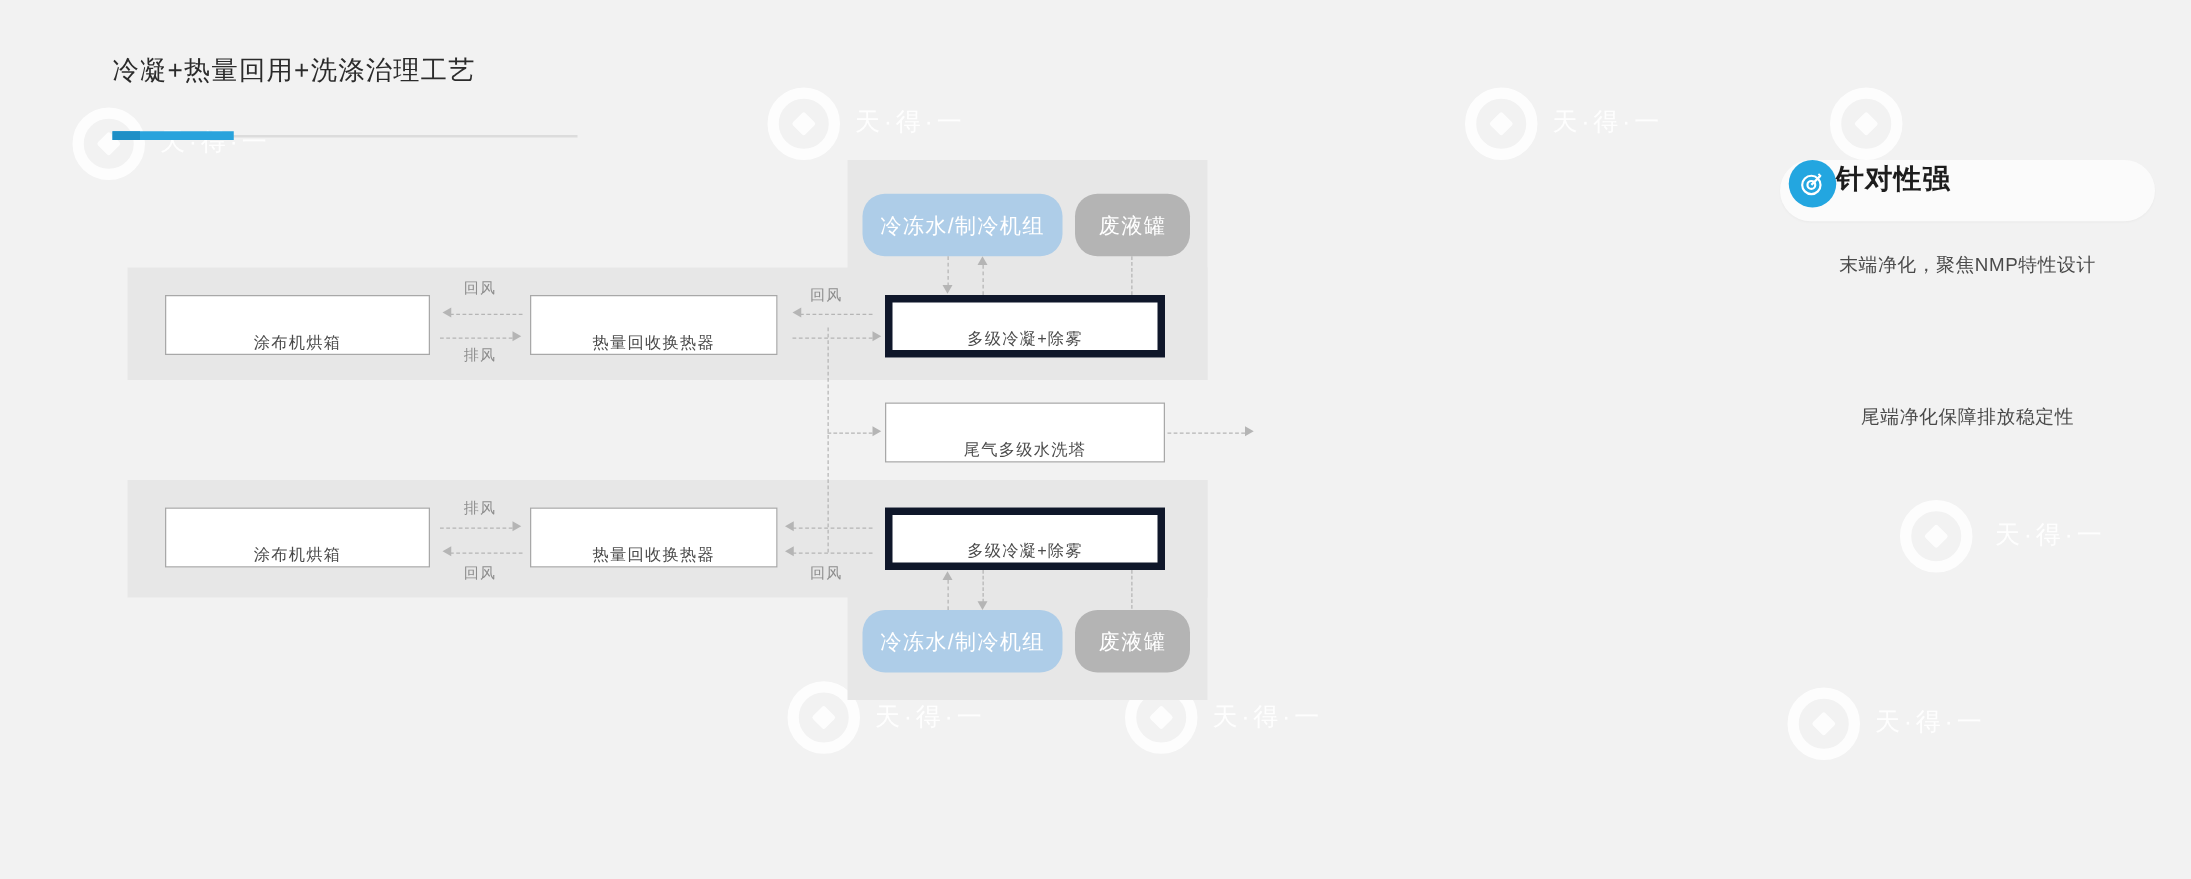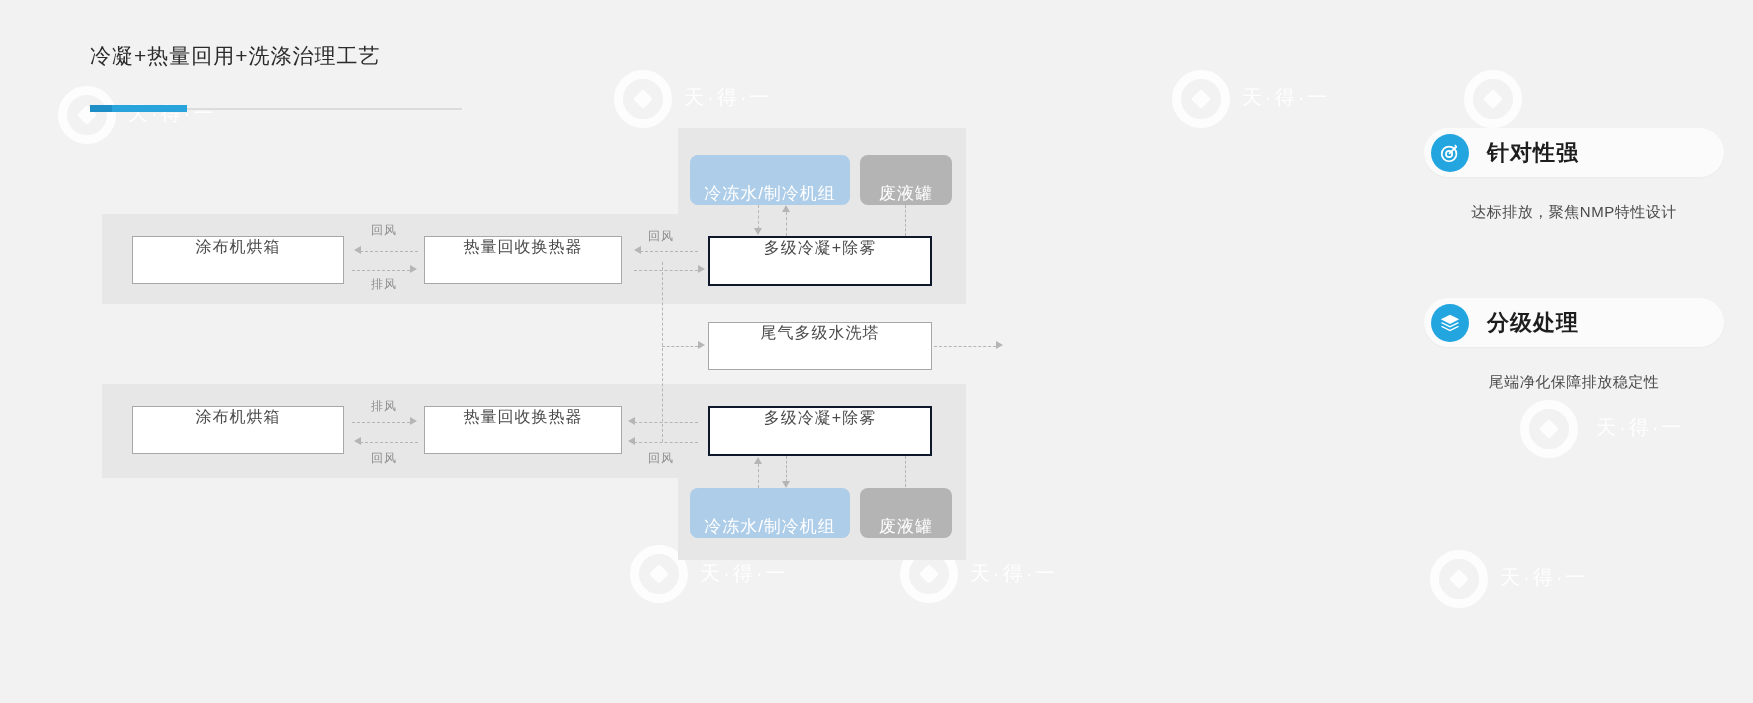--- a/index.html
+++ b/index.html
@@ -33,27 +33,27 @@
                 background:#1e8fc6; }
 
   
   .band { position: absolute; background: #e7e7e7; }
   .band-top    { left: 102px; top: 214px; width: 864px; height: 90px; }
   .band-bottom { left: 102px; top: 384px; width: 864px; height: 94px; }
   .band-col    { left: 678px; top: 128px; width: 288px; height: 176px; }
   .band-col2   { left: 678px; top: 384px; width: 288px; height: 176px; }
 
   .node { position: absolute; background: #ffffff; border: 1px solid #a8a8a8;
-          display: flex; align-items: flex-start; justify-content: center;
-          font-size: 16px; color: #4a4a4a; letter-spacing: 1px; }
-  .node.blue { border: 2px solid #0f172a; }
+          display: flex; align-items: flex-end; justify-content: center;
+          font-size: 13px; color: #4a4a4a; letter-spacing: 1px; }
+  .node.blue { border: 6px solid #0f172a; }
   .node.plain { background: #f4f4f4; border: 1px solid #c9c9c9; color: #9a9a9a; }
 
-  .chip { position: absolute; border-radius: 8px; display: flex;
-          align-items: flex-end; justify-content: center;
+  .chip { position: absolute; border-radius: 18px; display: flex;
+          align-items: center; justify-content: center;
           font-size: 17px; letter-spacing: 1px; }
   .chip.cool { background: #aecde8; color: #ffffff; }
   .chip.waste{ background: #b4b4b4; color: #ffffff; }
 
   .flow-label { position: absolute; font-size: 12px; color: #8d8d8d;
                 white-space: nowrap; letter-spacing: 1px; }
 
   .dash-h { position: absolute; height: 0; border-top: 1px dashed #b5b5b5; }
   .dash-v { position: absolute; width: 0; border-left: 1px dashed #b5b5b5; }
   .arrow-r { position: absolute; width: 0; height: 0;
@@ -64,21 +64,21 @@
              border-bottom: 4.5px solid transparent; }
   .arrow-u { position: absolute; width: 0; height: 0;
              border-bottom: 7px solid #b5b5b5; border-left: 4.5px solid transparent;
              border-right: 4.5px solid transparent; }
   .arrow-d { position: absolute; width: 0; height: 0;
              border-top: 7px solid #b5b5b5; border-left: 4.5px solid transparent;
              border-right: 4.5px solid transparent; }
 
   
   .feature { position: absolute; left: 1424px; width: 300px; }
-  .feature-pill { display: flex; align-items: center; gap: 18px;
+  .feature-pill { display: flex; 
                   background: #fbfbfb; border-radius: 28px; height: 49px;
                   padding-left: 7px; box-shadow: 0 1px 2px rgba(0,0,0,0.03); }
   .feature-icon { width: 38px; height: 38px; border-radius: 50%; background: #23a6e0;
                   display:flex; align-items:center; justify-content:center; flex:none; }
   .feature-title { font-size: 22px; font-weight: bold; color: #1d1d1d; letter-spacing: 1px; }
   .feature-desc { margin-top: 26px; text-align: center; font-size: 15px;
                   color: #4a4a4a; letter-spacing: 0.5px; }
 </style>
 </head>
 <body>
@@ -205,33 +205,23 @@
       <div class="feature-icon">
         <svg width="22" height="22" viewBox="0 0 24 24" fill="none" stroke="#ffffff" stroke-width="1.9">
           <circle cx="11" cy="13" r="8"></circle>
             <circle cx="11" cy="13" r="3.4"></circle>
           <path d="M11 13 L19 5" stroke-width="2"></path>
             <path d="M17.2 3.4 l1.6 1.6 l-1.6 1.6" stroke-width="1.6"></path>
         </svg>
       </div>
       <div class="feature-title">针对性强</div>
     </div>
-    <div class="feature-desc">达标排放，聚焦NMP特性设计</div>
+    <div class="feature-desc">末端净化，聚焦NMP特性设计</div>
   </div>
 
   <div class="feature" style="top:298px;">
-    <div class="feature-pill">
-      <div class="feature-icon">
-        <svg width="22" height="22" viewBox="0 0 24 24" fill="#ffffff">
-          <path d="M12 3 L22 8 L12 13 L2 8 Z"></path>
-          <path d="M12 15.4 L3.6 11.2 L2 12 L12 17 L22 12 L20.4 11.2 Z"></path>
-          <path d="M12 19.4 L3.6 15.2 L2 16 L12 21 L22 16 L20.4 15.2 Z"></path>
-        </svg>
-      </div>
-      <div class="feature-title">分级处理</div>
-    </div>
     <div class="feature-desc">尾端净化保障排放稳定性</div>
   </div>
 
   <div class="feature" style="top:467px;">
   </div>
 
 </div>
 
 </body></html>

